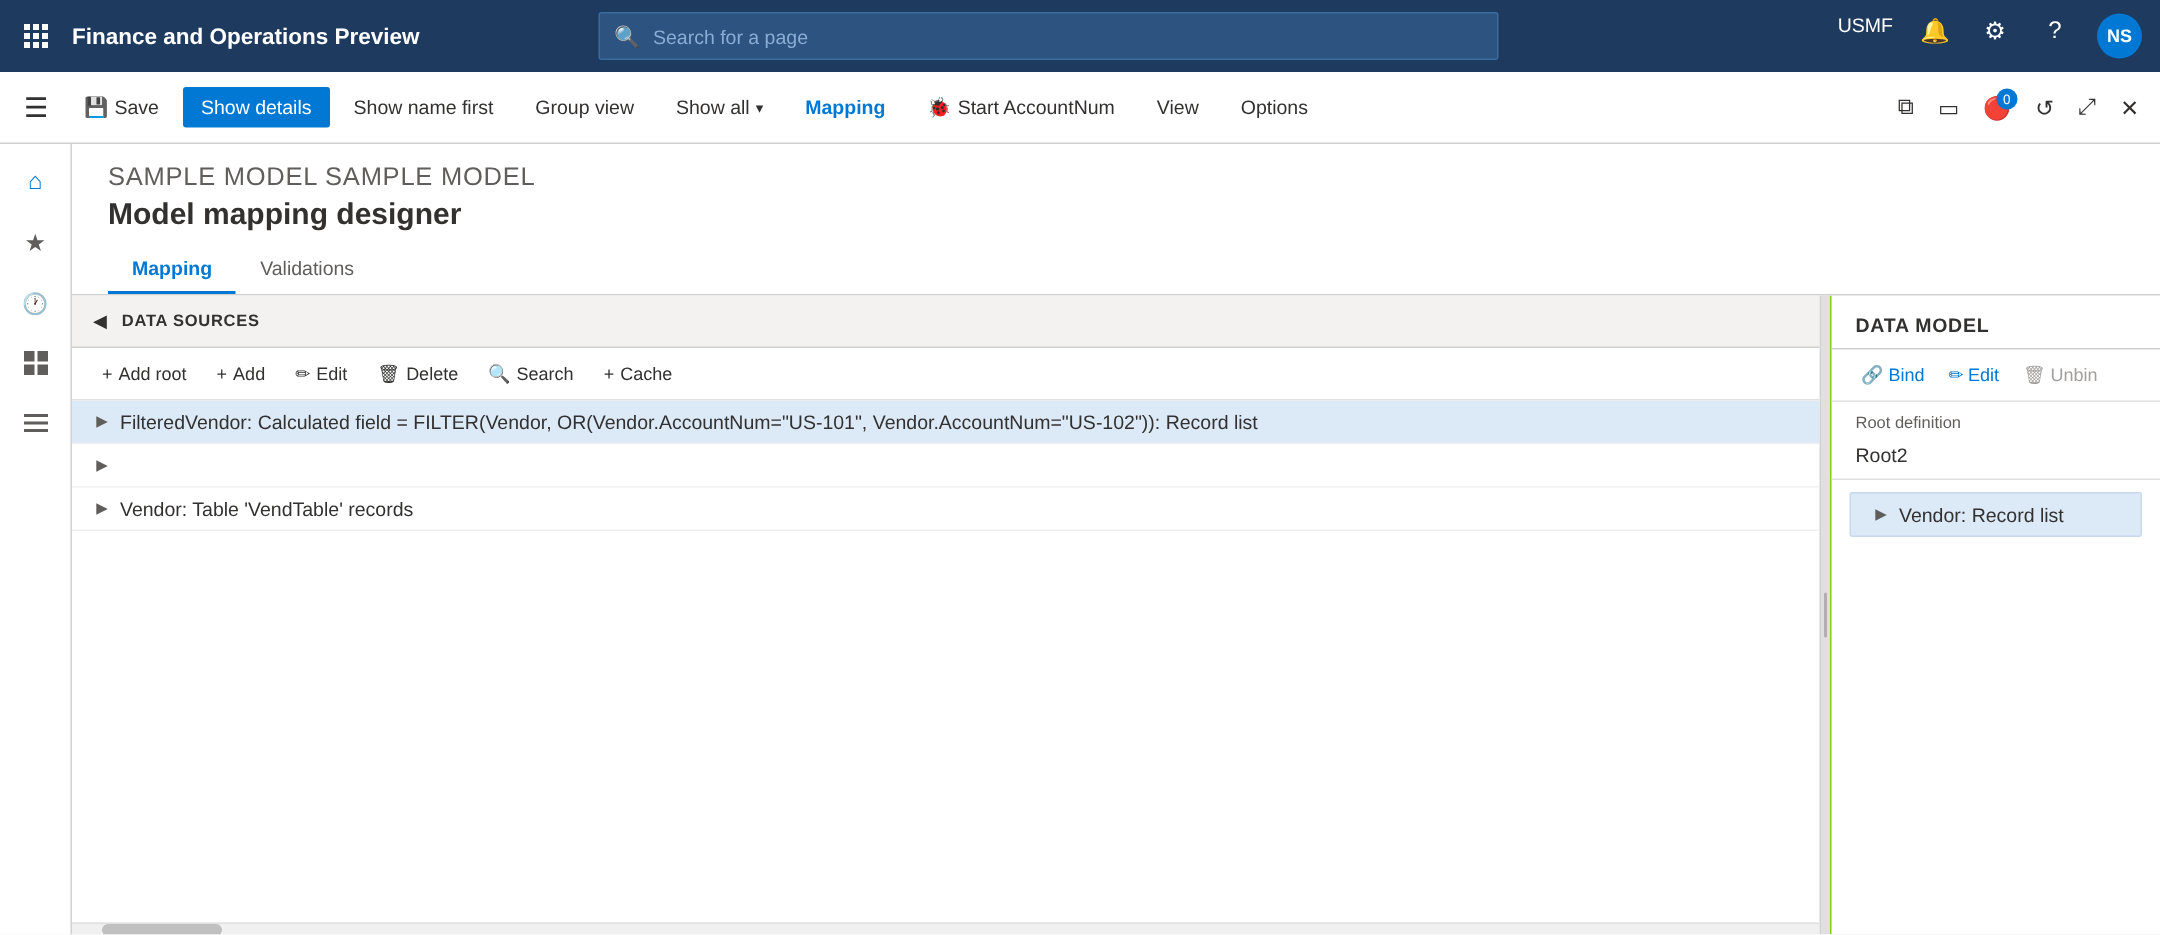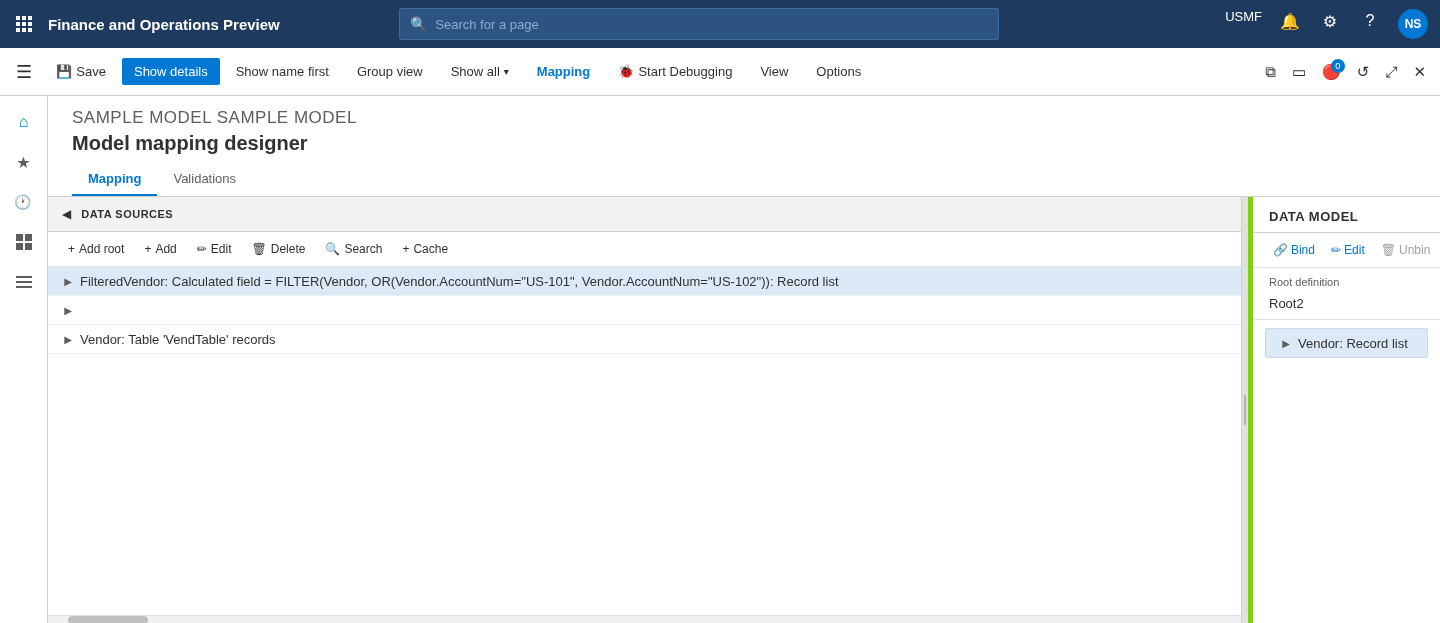--- a/index.html
+++ b/index.html
@@ -280,25 +280,25 @@
     .tree-item .item-text {
       flex: 1;
       overflow: hidden;
       text-overflow: ellipsis;
       white-space: nowrap;
     }
     .tree-item.level-0 { padding-left: 12px; }
 
     
     .data-model-panel {
-      width: 192px;
+      width: 220px;
       background: #ffffff;
       display: flex;
       flex-direction: column;
-      border-left: 5px solid #84cc16;
+      border-left: 1px solid #84cc16;
     }
     .data-model-header {
       padding: 12px 16px 8px 16px;
       font-size: 13px;
       font-weight: 600;
       color: #323130;
       text-transform: uppercase;
       letter-spacing: 0.5px;
       border-bottom: 1px solid #d0d0d0;
     }
@@ -411,21 +411,21 @@
   </button>
   <button class="action-btn">
     <span>Show all</span>
     <span class="dropdown-arrow">▾</span>
   </button>
   <button class="action-btn" style="color:#0078d4; font-weight:600;">
     <span>Mapping</span>
   </button>
   <button class="action-btn">
     <span style="color:#0078d4;">🐞</span>
-    <span>Start Debugging</span>
+    <span>Start AccountNum</span>
   </button>
   <button class="action-btn">
     <span>View</span>
   </button>
   <button class="action-btn">
     <span>Options</span>
   </button>
   <div class="action-bar-right">
     <button class="action-bar-icon-btn">⧉</button>
     <button class="action-bar-icon-btn">▭</button>

